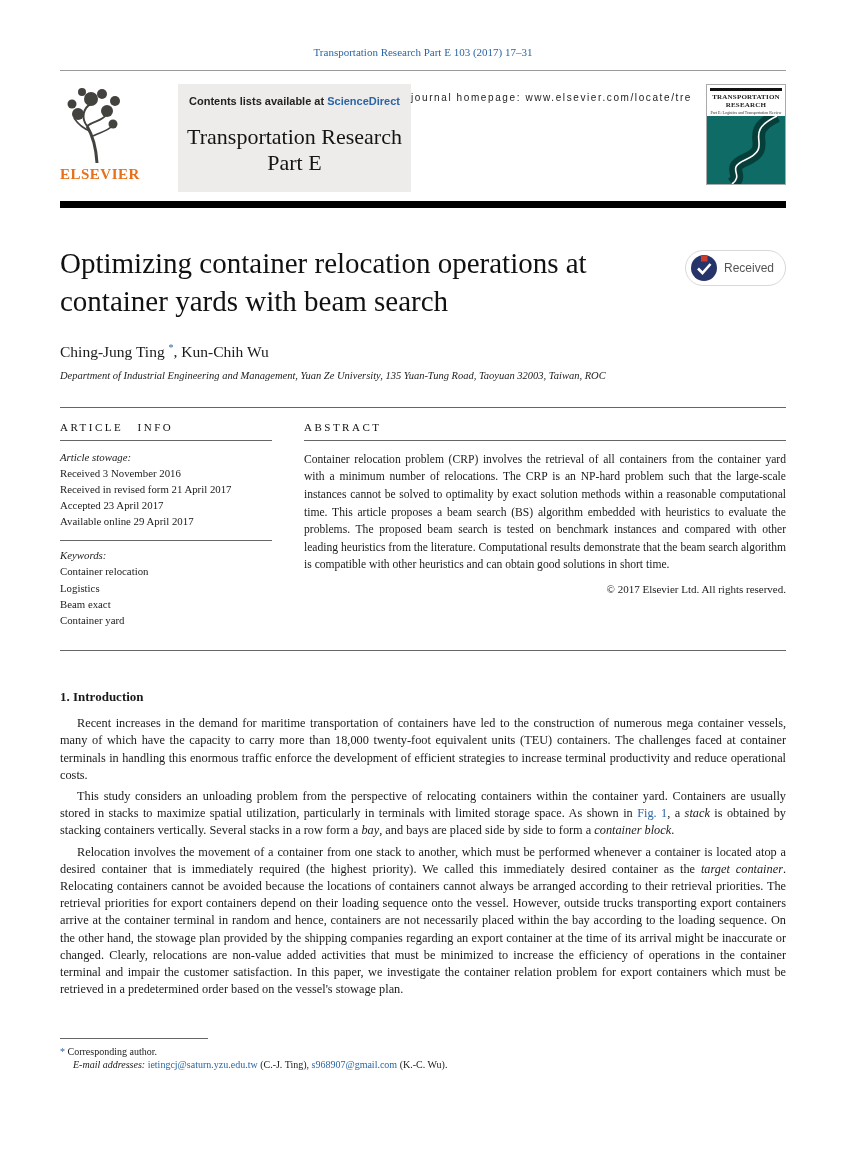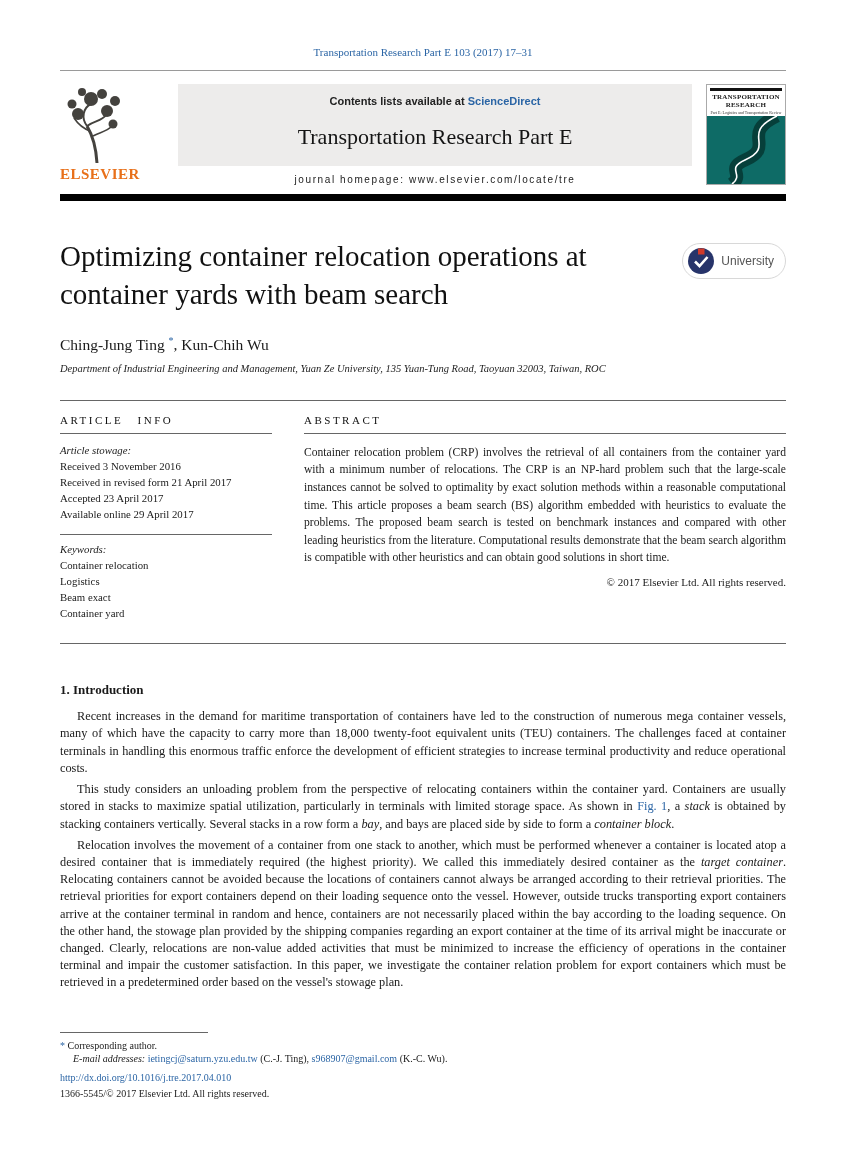--- a/index.html
+++ b/index.html
@@ -13,21 +13,21 @@
 
   .blue { color:#2b65a5; }
 
   .citation { text-align:center; font-size:11px; color:#2b65a5; margin-bottom:12px; }
   .top-rule { border-top:1px solid #9a9a9a; }
 
   .masthead { display:flex; margin-top:13px; }
   .logo-box { width:104px; display:flex; flex-direction:column; align-items:flex-start; }
   .elsevier-text { font-size:15px; color:#e8701a; letter-spacing:0.5px; font-weight:bold; margin-top:2px; }
 
-  .center-box { flex:1; margin:0 14px; display:flex; flex-direction:column; }
+  .center-box { flex:1; margin:0 14px; display:flex; }
   .gray-panel { background:#edeceb; text-align:center; padding:11px 8px 16px; flex:1; }
   .contents-line { font-family:"Liberation Sans", sans-serif; font-size:11px; color:#222; font-weight:bold; }
   .journal-title { font-size:22px; margin-top:17px; color:#141414; }
   .homepage-line { font-family:"Liberation Sans", sans-serif; font-size:10px; letter-spacing:1.6px;
                    text-align:center; margin-top:8px; color:#222; }
 
   .cover-box { width:80px; }
   .cover-inner { border:1px solid #aaa; background:#fff; }
   .cover-head { padding:2px 2px 1px; }
   .cover-bar { height:3px; background:#111; margin:1px 1px 2px; }
@@ -137,21 +137,21 @@
   <div class="black-bar"></div>
 
   <div class="title-row">
     <h1 class="title">Optimizing container relocation operations at container yards with beam search</h1>
     <div class="crossmark">
       <svg width="28" height="28" viewBox="0 0 28 28">
         <circle cx="14" cy="14" r="13" fill="#27346a"></circle>
         <rect x="11" y="1.5" width="6.5" height="6" fill="#cf3a2b"></rect>
         <path d="M8 14.5 l4.5 4.5 8 -9" stroke="#ffffff" stroke-width="2.6" fill="none"></path>
       </svg>
-      <span class="crossmark-label">University</span>
+      <span class="crossmark-label">Received</span>
     </div>
   </div>
 
   <div class="authors">Ching-Jung Ting <sup class="blue">*</sup>, Kun-Chih Wu</div>
   <div class="affiliation">Department of Industrial Engineering and Management, Yuan Ze University, 135 Yuan-Tung Road, Taoyuan 32003, Taiwan, ROC</div>
 
   <div class="info-block">
 
     <div class="left-col">
       <div class="col-heading">ARTICLE INFO</div>
@@ -181,18 +181,14 @@
   <p class="body-p">Recent increases in the demand for maritime transportation of containers have led to the construction of numerous mega container vessels, many of which have the capacity to carry more than 18,000 twenty-foot equivalent units (TEU) containers. The challenges faced at container terminals in handling this enormous traffic enforce the development of efficient strategies to increase terminal productivity and reduce operational costs.</p>
   <p class="body-p">This study considers an unloading problem from the perspective of relocating containers within the container yard. Containers are usually stored in stacks to maximize spatial utilization, particularly in terminals with limited storage space. As shown in <span class="blue">Fig. 1</span>, a <i>stack</i> is obtained by stacking containers vertically. Several stacks in a row form a <i>bay</i>, and bays are placed side by side to form a <i>container block</i>.</p>
   <p class="body-p">Relocation involves the movement of a container from one stack to another, which must be performed whenever a container is located atop a desired container that is immediately required (the highest priority). We called this immediately desired container as the <i>target container</i>. Relocating containers cannot be avoided because the locations of containers cannot always be arranged according to their retrieval priorities. The retrieval priorities for export containers depend on their loading sequence onto the vessel. However, outside trucks transporting export containers arrive at the container terminal in random and hence, containers are not necessarily placed within the bay according to the loading sequence. On the other hand, the stowage plan provided by the shipping companies regarding an export container at the time of its arrival might be inaccurate or changed. Clearly, relocations are non-value added activities that must be minimized to increase the efficiency of operations in the container terminal and impair the customer satisfaction. In this paper, we investigate the container relation problem for export containers which must be retrieved in a predetermined order based on the vessel's stowage plan.</p>
 
   <div class="footnote">
     <div class="fn-rule"></div>
     <div class="fn-line"><span class="blue">*</span> Corresponding author.</div>
     <div class="fn-emails"><i>E-mail addresses:</i> <span class="blue">ietingcj@saturn.yzu.edu.tw</span> (C.-J. Ting), <span class="blue">s968907@gmail.com</span> (K.-C. Wu).</div>
   </div>
 
-  <div class="footer">
-    <div class="doi blue">http://dx.doi.org/10.1016/j.tre.2017.04.010</div>
-    <div class="issn">1366-5545/© 2017 Elsevier Ltd. All rights reserved.</div>
-  </div>
 
 </div>
 
 </body></html>

